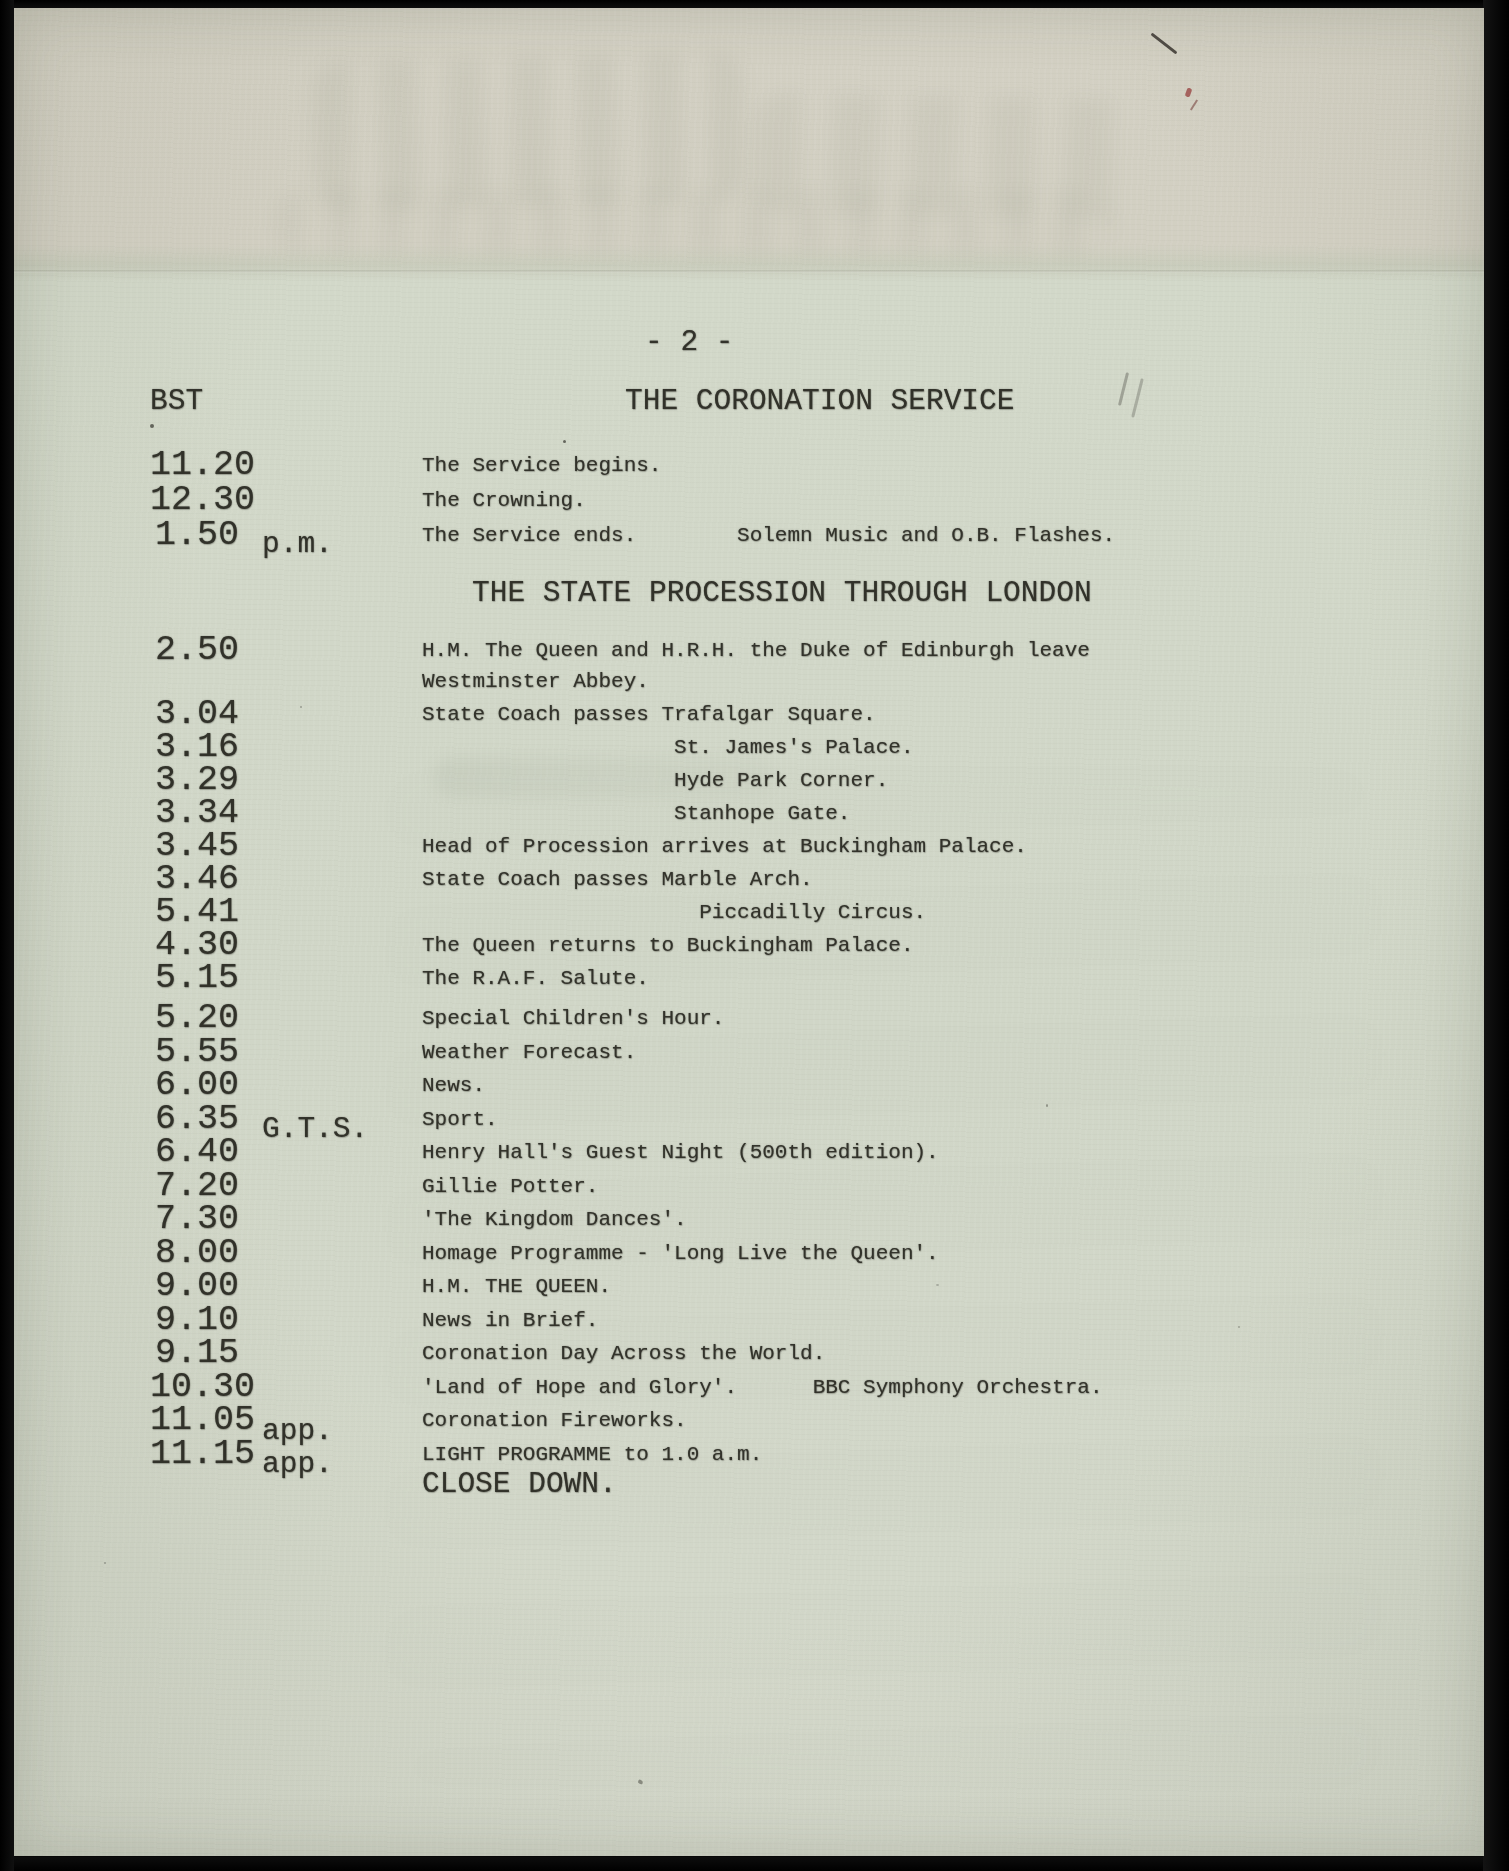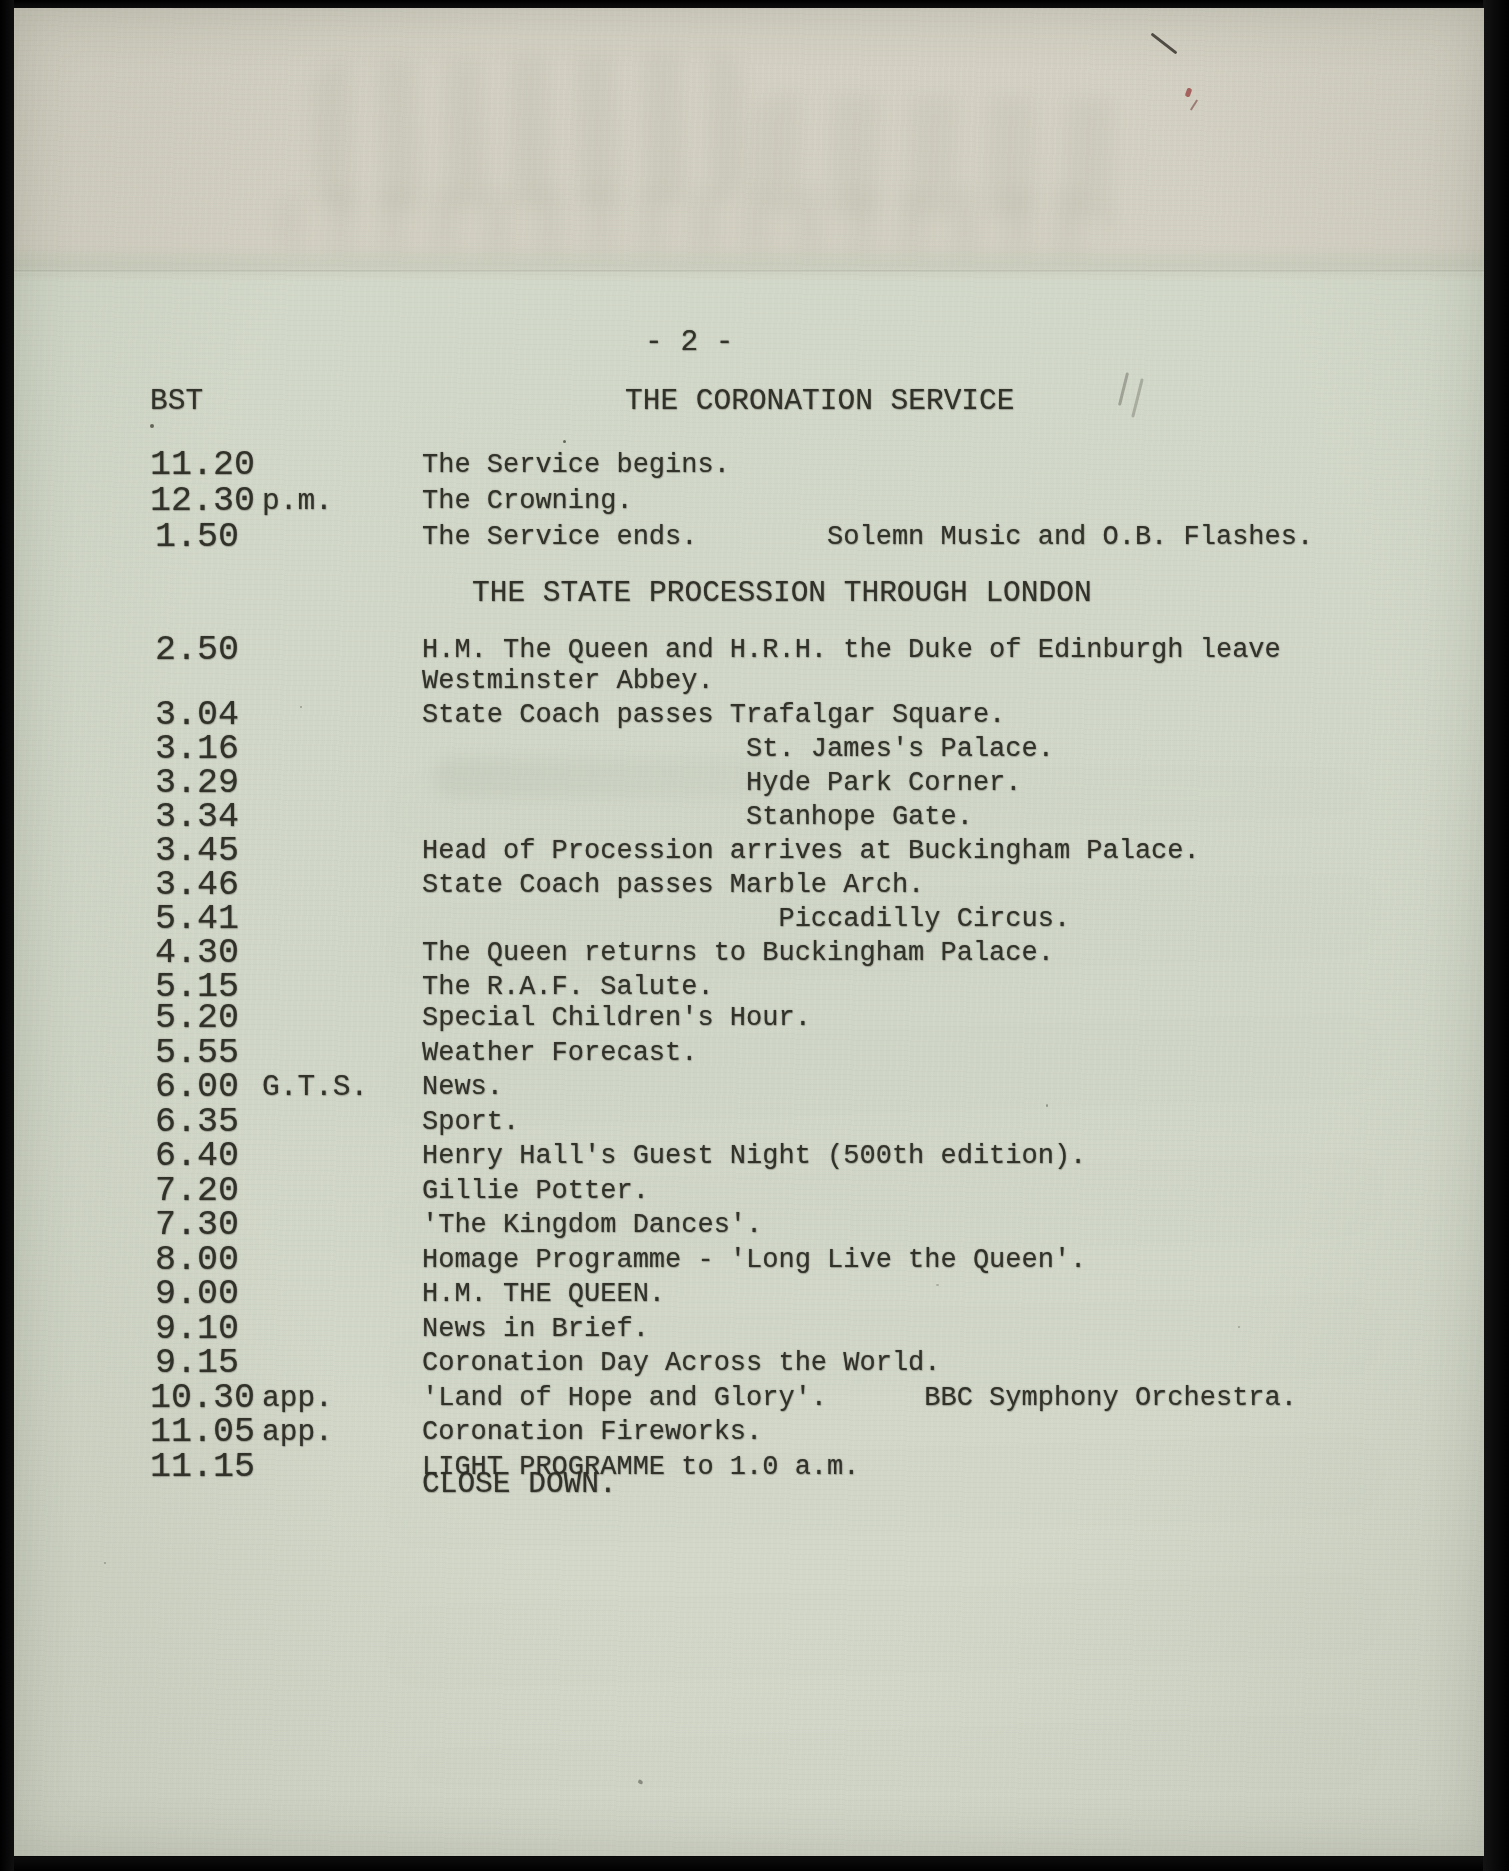--- a/index.html
+++ b/index.html
@@ -59,23 +59,23 @@
   .rows{position:absolute;left:0;width:1470px;}
   .rows-a{top:449px;}  .rows-a .row{line-height:33px;}
   .rows-b{top:635px;}  .rows-b .row{line-height:31px;}
   .rows-c{top:1003px;} .rows-c .row{line-height:31.5px;}
   .row{position:relative;}
   .row .time{position:absolute;left:150px;width:89px;text-align:right;
     color:rgba(44,44,37,0.92);font-size:35px;white-space:pre;
     text-shadow:0 0 1.3px rgba(44,44,37,0.55), 0.6px 0.8px 0.9px rgba(44,44,37,0.25);}
   .row .qual{position:absolute;left:262px;
     color:rgba(44,44,37,0.92);font-size:29.5px;white-space:pre;
-    text-shadow:0 0 1.3px rgba(44,44,37,0.55), 0.6px 0.8px 0.9px rgba(44,44,37,0.25);}
+    text-shadow:0 0 1.3px rgba(44,44,37,0.55), 0.6px 0.8px 0.9px rgba(44,44,37,0.25);margin-top:44px;}
   .row .desc{display:inline-block;margin-left:422px;
-    color:rgba(44,44,37,0.92);font-size:27px;white-space:pre;
+    color:rgba(44,44,37,0.92);font-size:21px;white-space:pre;
     text-shadow:0 0 1.3px rgba(44,44,37,0.55), 0.6px 0.8px 0.9px rgba(44,44,37,0.25);}
 
   
   .speck{position:absolute;border-radius:50%;background:rgba(52,52,45,0.7);}
   .tear-line{position:absolute;left:1148px;top:42px;width:32px;height:3px;
     background:rgba(48,42,38,0.8);transform:rotate(38deg);border-radius:2px;}
   .tear-red{position:absolute;left:1186px;top:88px;width:5px;height:9px;
     background:rgba(150,62,60,0.75);transform:rotate(20deg);border-radius:2px;}
   .tear-red2{position:absolute;left:1193px;top:99px;width:2px;height:12px;
     background:rgba(120,70,65,0.6);transform:rotate(32deg);}

